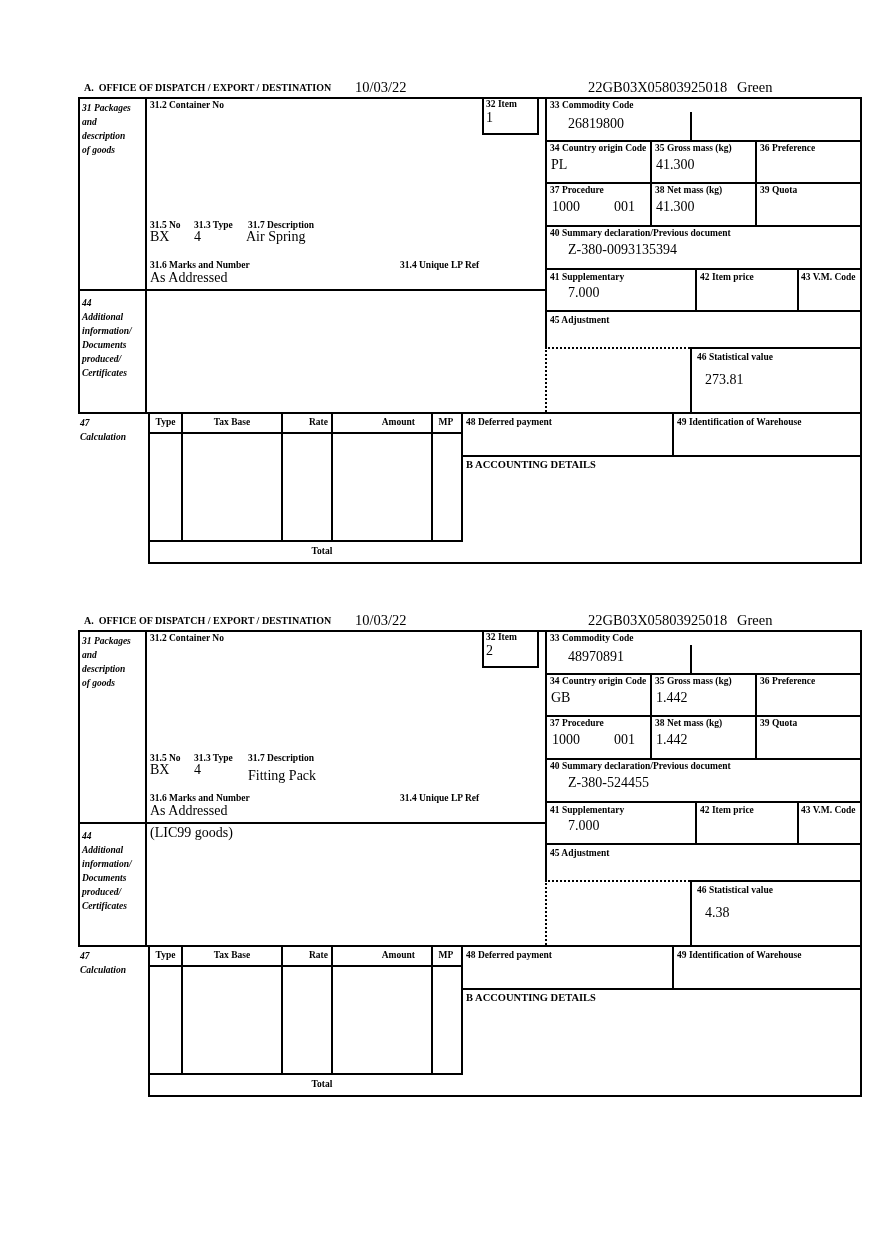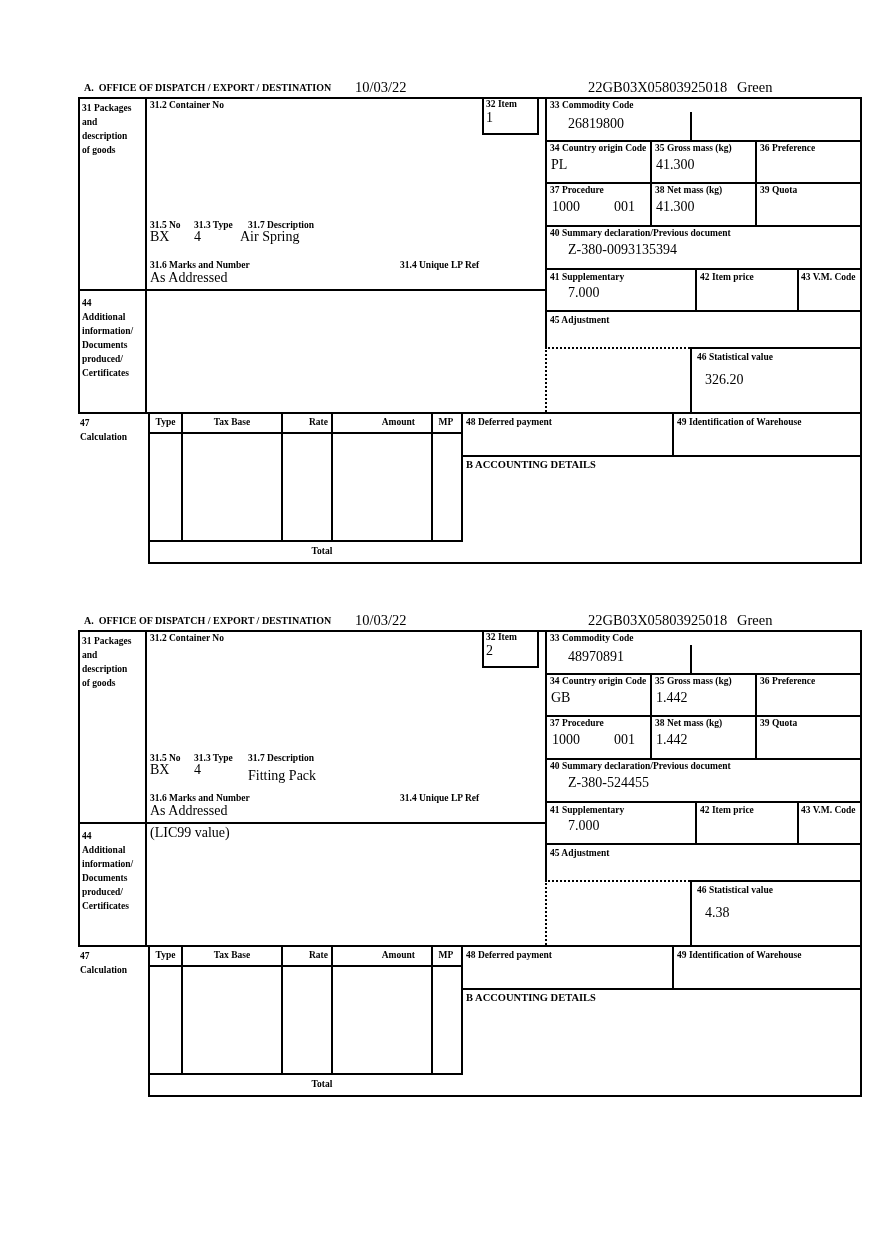--- a/index.html
+++ b/index.html
@@ -6,21 +6,21 @@
   body {
     width:882px; height:1250px; background:#ffffff; color:#000;
     font-family:"Liberation Serif", serif; position:relative; overflow:hidden;
   }
   .sheet { position:absolute; left:78px; width:786px; height:486px; }
   .hl { position:absolute; height:0; border-top:2px solid #000; }
   .vl { position:absolute; width:0; border-left:2px solid #000; }
   .hd { position:absolute; height:0; border-top:2px dotted #000; }
   .vd { position:absolute; width:0; border-left:2px dotted #000; }
   .lbl { position:absolute; font-weight:bold; font-size:9.5px; line-height:11px; white-space:pre; }
-  .ml  { white-space:pre-line; line-height:14px; }
+  .ml  { white-space:pre-line; line-height:14px;font-style:italic; }
   .val { position:absolute; font-size:14px; line-height:16px; white-space:pre; }
   .hdr { position:absolute; font-size:14.5px; line-height:16px; white-space:pre; }
   .cen { text-align:center; }
   .rgt { text-align:right; }
 </style>
 </head>
 <body>
 
 <div id="doc">
   <section class="sheet" style="top: 80px;">
@@ -83,21 +83,21 @@
     <div class="lbl" style="left:72px;top:20px">31.2 Container No</div>
     <div class="val" style="left:72px;top:36px"></div>
     <div class="lbl" style="left:408px;top:19px">32 Item</div>
     <div class="val" style="left:408px;top:30px">1</div>
 
     <div class="lbl" style="left:72px;top:140px">31.5 No</div>
     <div class="lbl" style="left:116px;top:140px">31.3 Type</div>
     <div class="lbl" style="left:170px;top:140px">31.7 Description</div>
     <div class="val" style="left:72px;top:149px">BX</div>
     <div class="val" style="left:116px;top:149px">4</div>
-    <div class="val" style="left:162px;top:149px">Air Spring</div>
+    <div class="val" style="left:168px;top:149px">Air Spring</div>
 
     <div class="lbl" style="left:72px;top:180px">31.6 Marks and Number</div>
     <div class="lbl" style="left:322px;top:180px">31.4 Unique LP Ref</div>
     <div class="val" style="left:72px;top:190px">As Addressed</div>
     <div class="val" style="left:72px;top:212px"></div>
 
     <div class="lbl" style="left:472px;top:20px">33 Commodity Code</div>
     <div class="val" style="left:490px;top:36px">26819800</div>
 
     <div class="lbl" style="left:472px;top:63px">34 Country origin Code</div>
@@ -117,21 +117,21 @@
     <div class="val" style="left:490px;top:162px">Z-380-0093135394</div>
 
     <div class="lbl" style="left:472px;top:192px">41 Supplementary</div>
     <div class="val" style="left:490px;top:205px">7.000</div>
     <div class="lbl" style="left:622px;top:192px">42 Item price</div>
     <div class="lbl" style="left:723px;top:192px">43 V.M. Code</div>
 
     <div class="lbl" style="left:472px;top:235px">45 Adjustment</div>
 
     <div class="lbl" style="left:619px;top:272px">46 Statistical value</div>
-    <div class="val" style="left:627px;top:292px">326.20</div>
+    <div class="val" style="left:627px;top:292px">273.81</div>
 
     <div class="lbl cen" style="left:70px;top:337px;width:35px">Type</div>
     <div class="lbl cen" style="left:105px;top:337px;width:98px">Tax Base</div>
     <div class="lbl rgt" style="left:203px;top:337px;width:47px">Rate</div>
     <div class="lbl rgt" style="left:253px;top:337px;width:84px">Amount</div>
     <div class="lbl cen" style="left:353px;top:337px;width:30px">MP</div>
     <div class="lbl cen" style="left:64px;top:466px;width:360px">Total</div>
 
     <div class="lbl" style="left:388px;top:337px">48 Deferred payment</div>
     <div class="lbl" style="left:599px;top:337px">49 Identification of Warehouse</div>
@@ -203,21 +203,21 @@
     <div class="lbl" style="left:72px;top:140px">31.5 No</div>
     <div class="lbl" style="left:116px;top:140px">31.3 Type</div>
     <div class="lbl" style="left:170px;top:140px">31.7 Description</div>
     <div class="val" style="left:72px;top:149px">BX</div>
     <div class="val" style="left:116px;top:149px">4</div>
     <div class="val" style="left:170px;top:155px">Fitting Pack</div>
 
     <div class="lbl" style="left:72px;top:180px">31.6 Marks and Number</div>
     <div class="lbl" style="left:322px;top:180px">31.4 Unique LP Ref</div>
     <div class="val" style="left:72px;top:190px">As Addressed</div>
-    <div class="val" style="left:72px;top:212px">(LIC99 value)</div>
+    <div class="val" style="left:72px;top:212px">(LIC99 goods)</div>
 
     <div class="lbl" style="left:472px;top:20px">33 Commodity Code</div>
     <div class="val" style="left:490px;top:36px">48970891</div>
 
     <div class="lbl" style="left:472px;top:63px">34 Country origin Code</div>
     <div class="val" style="left:473px;top:77px">GB</div>
     <div class="lbl" style="left:577px;top:63px">35 Gross mass (kg)</div>
     <div class="val" style="left:578px;top:77px">1.442</div>
     <div class="lbl" style="left:682px;top:63px">36 Preference</div>
 

